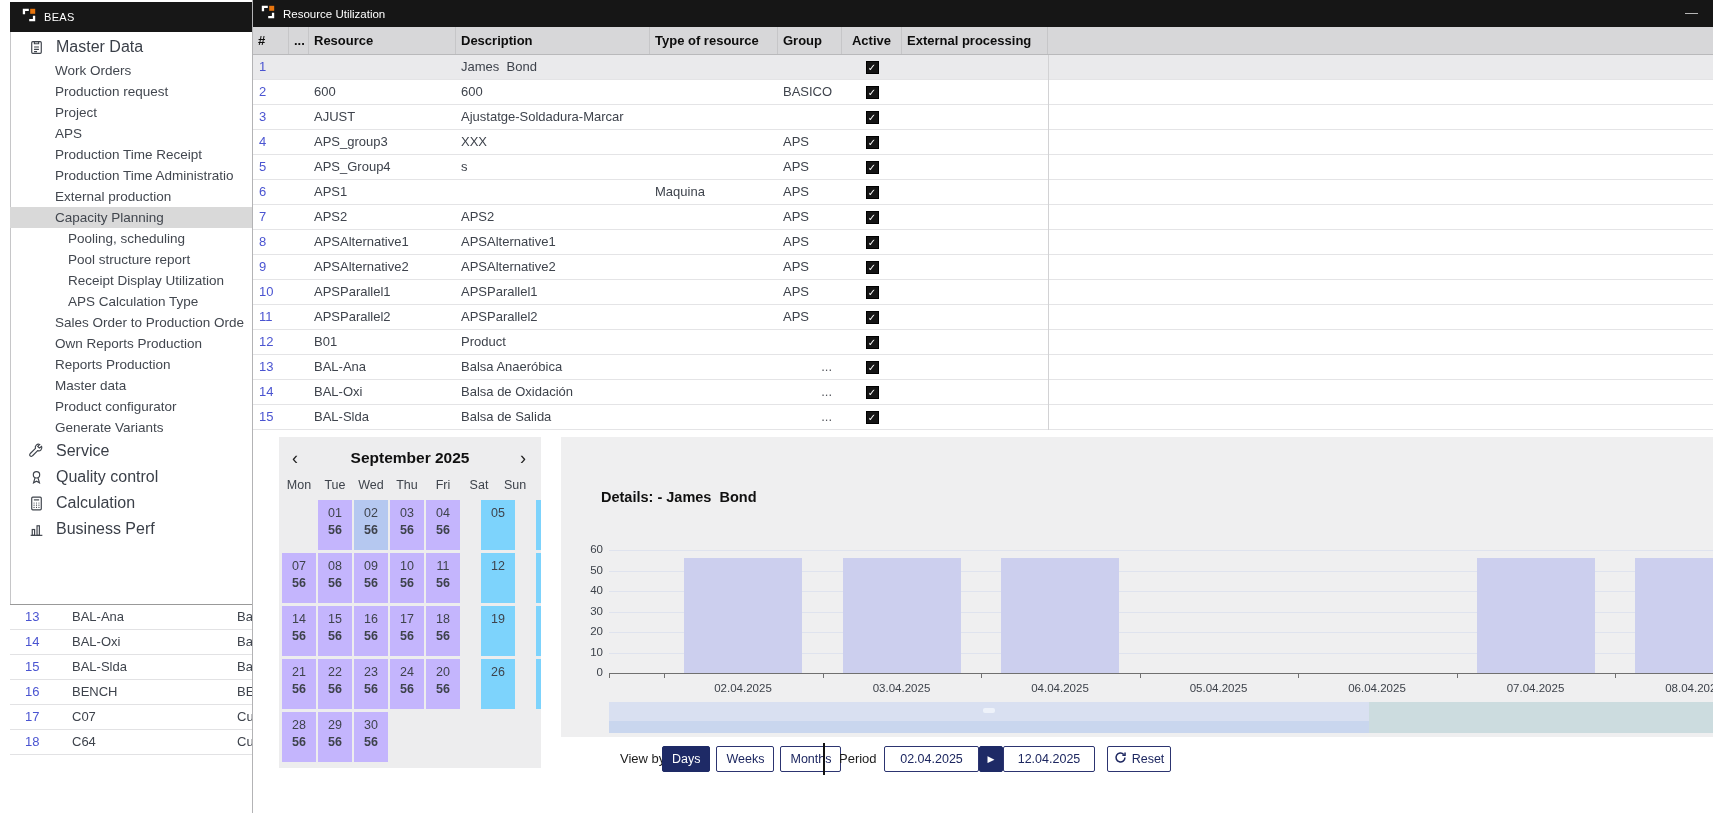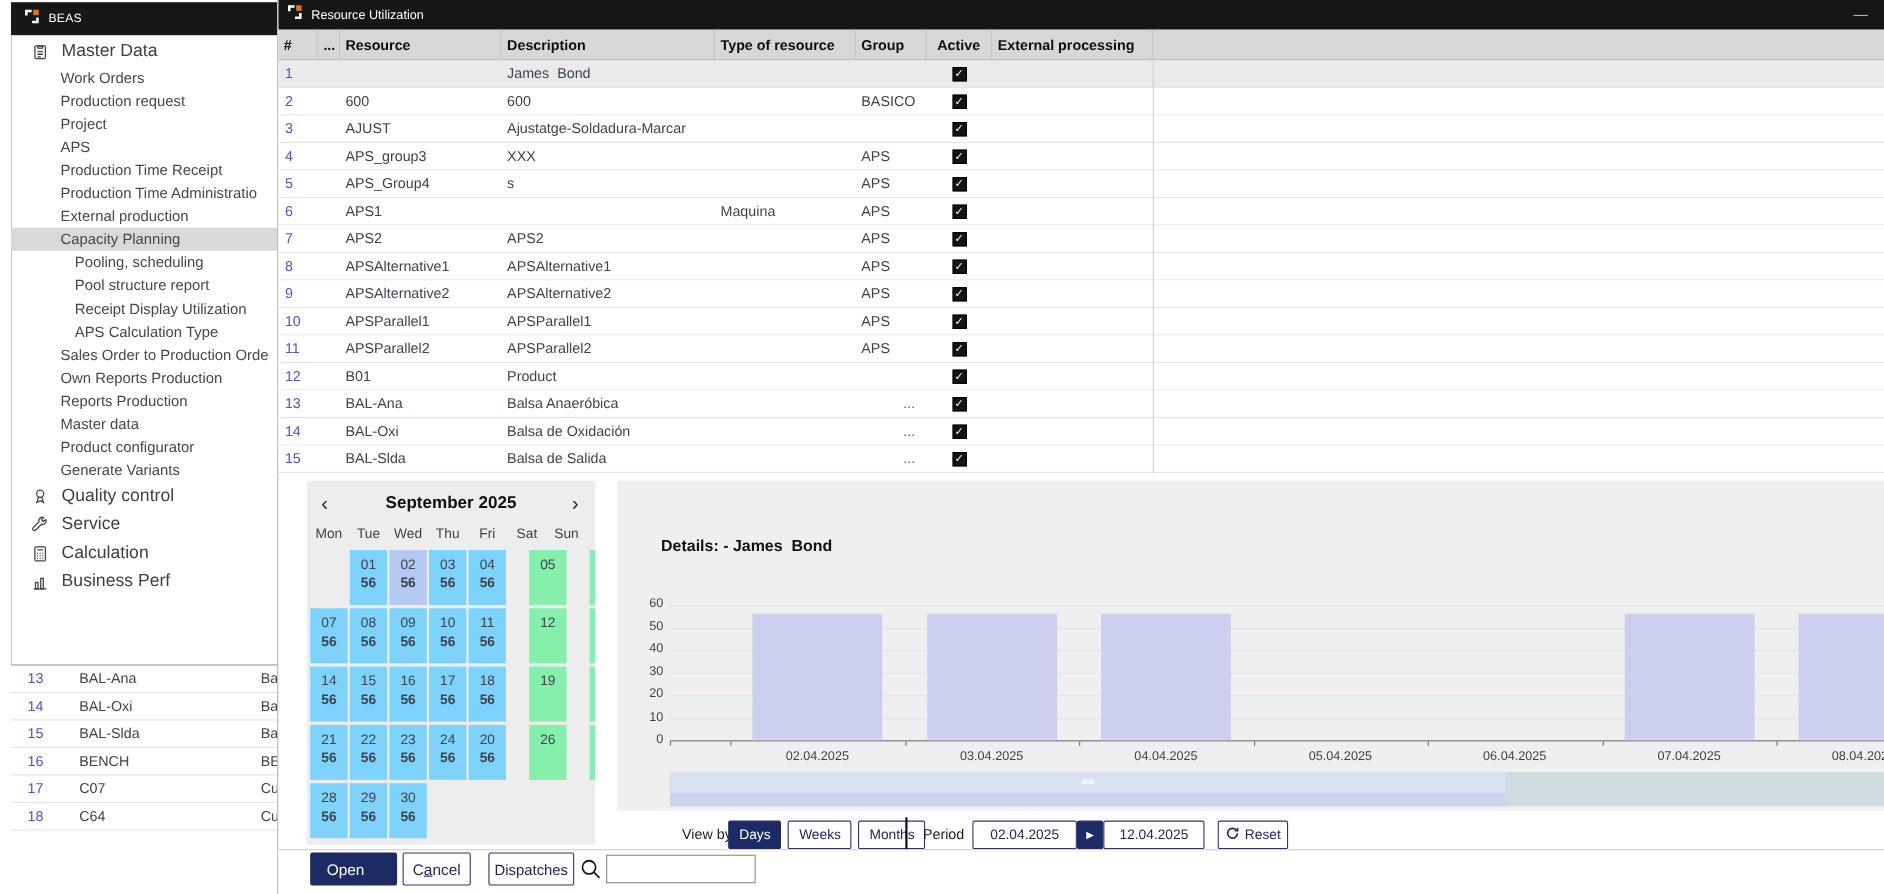--- a/index.html
+++ b/index.html
@@ -64,23 +64,23 @@
   #cal-nav { position:absolute; left:0; top:8px; width:100%; height:26px; }
   .cal-chev { position:absolute; top:0; width:20px; height:26px; line-height:25px; text-align:center;
     font-size:18px; color:#222; cursor:pointer; background:none; border:none; font-family:inherit; }
   #cal-prev { left:6px; } #cal-next { right:8px; }
   #cal-title { position:absolute; left:0; width:100%; text-align:center; line-height:26px;
     font-size:15.5px; font-weight:bold; color:#101010; }
   #cal-headers { position:absolute; left:2px; top:41px; display:flex; }
   #cal-headers span { width:36px; text-align:center; font-size:12.5px; color:#3e434b; }
   #cal-grid { position:absolute; left:2px; top:63px; }
   .cal-row { display:flex; height:53px; }
-  .cal-cell { width:34px; height:50px; margin:0 1px; background:#7dd3fc; text-align:center; }
+  .cal-cell { width:34px; height:50px; margin:0 1px; background:#c4b5fd; text-align:center; }
   .cal-cell.empty { background:transparent; }
-  .cal-cell.wknd { background:#86efac;margin-left:20px; }
+  .cal-cell.wknd { background:#7dd3fc;margin-left:20px; }
   .cal-cell.seld { background:#b5c8f0; }
   .cal-dn { padding-top:6px; font-size:12.5px; color:#3e434c; }
   .cal-v { padding-top:3px; font-size:12.5px; font-weight:600; color:#3e434c; }
 
   
   #details { position:absolute; left:308px; top:437px; width:1153px; height:300px; background:#efeff0; overflow:hidden; }
   #d-title { position:absolute; left:40px; top:52px; font-size:14.5px; font-weight:bold; color:#101010; white-space:pre; }
   #chart { position:absolute; left:0; top:0; width:1153px; height:300px; }
   .gl { position:absolute; left:48px; width:1105px; height:1px; background:#dfe3ee; }
   .ylab { position:absolute; left:0; width:42px; text-align:right; font-size:11.5px; color:#3d424a; }
@@ -195,33 +195,33 @@
         </div>
         <div class="mi lvl1">
           <span class="mi-label">Product configurator</span>
         </div>
         <div class="mi lvl1">
           <span class="mi-label">Generate Variants</span>
         </div>
         <div class="mi lvl0">
           <span class="mi-ico">
             <svg viewBox="0 0 16 16" fill="none" stroke="#3f444c" stroke-width="1.1">
+              <path d="M12.8 3.2a3 3 0 0 1-3.7 4L4.3 12a1.5 1.5 0 1 1-2.1-2.1l4.8-4.8a3 3 0 0 1 4-3.7L9.2 3.2l1.5 1.5 2.1-1.5z"></path>
+            </svg>
+          </span>
+          <span class="mi-label">Service</span>
+        </div>
+        <div class="mi lvl0">
+          <span class="mi-ico">
+            <svg viewBox="0 0 16 16" fill="none" stroke="#3f444c" stroke-width="1.1">
               <circle cx="8" cy="5.5" r="3"></circle>
               <path d="M6.6 8.3 5.2 13 8 11.5 10.8 13 9.4 8.3"></path>
             </svg>
           </span>
           <span class="mi-label">Quality control</span>
-        </div>
-        <div class="mi lvl0">
-          <span class="mi-ico">
-            <svg viewBox="0 0 16 16" fill="none" stroke="#3f444c" stroke-width="1.1">
-              <path d="M12.8 3.2a3 3 0 0 1-3.7 4L4.3 12a1.5 1.5 0 1 1-2.1-2.1l4.8-4.8a3 3 0 0 1 4-3.7L9.2 3.2l1.5 1.5 2.1-1.5z"></path>
-            </svg>
-          </span>
-          <span class="mi-label">Service</span>
         </div>
         <div class="mi lvl0">
           <span class="mi-ico">
             <svg viewBox="0 0 16 16" fill="none" stroke="#3f444c" stroke-width="1.1">
               <rect x="3.5" y="2" width="9" height="12" rx="1"></rect>
               <path d="M5.5 4.6h5"></path>
               <path stroke-linecap="round" d="M5.7 7.5h.01M8 7.5h.01M10.3 7.5h.01M5.7 9.6h.01M8 9.6h.01M10.3 9.6h.01M5.7 11.7h.01M8 11.7h.01M10.3 11.7h.01"></path>
             </svg>
           </span>
           <span class="mi-label">Calculation</span>
@@ -709,26 +709,14 @@
         </button>
       <button class="vbtn abs" style="left:854px;width:64px">
         <span><svg width="13" height="13" viewBox="0 0 14 14" fill="none" stroke="#1d2760" stroke-width="1.6">
               <path d="M11.8 7a4.8 4.8 0 1 1-1.3-3.3"></path>
               <path d="M11.9 1.6v2.9H9"></path>
             </svg></span>
         <span>Reset</span>
       </button>
     </div>
 
-    <div id="dlg-footer">
-      <button class="fbtn" id="open-btn"><span>Open</span></button>
-      <button class="fbtn" id="cancel-btn"><span class="lab">C<u>a</u>ncel</span></button>
-      <button class="fbtn" id="dispatch-btn"><span>Dispatches</span></button>
-      <span id="search-ico">
-        <svg width="20" height="20" viewBox="0 0 20 20" fill="none" stroke="#1a1a1a" stroke-width="1.6">
-            <circle cx="8.5" cy="8.5" r="6"></circle>
-            <path d="M13 13l5 5"></path>
-          </svg>
-      </span>
-      <input id="footer-search" type="text" value="" style="">
-    </div>
   </section>
 </div>
 
 </body></html>

